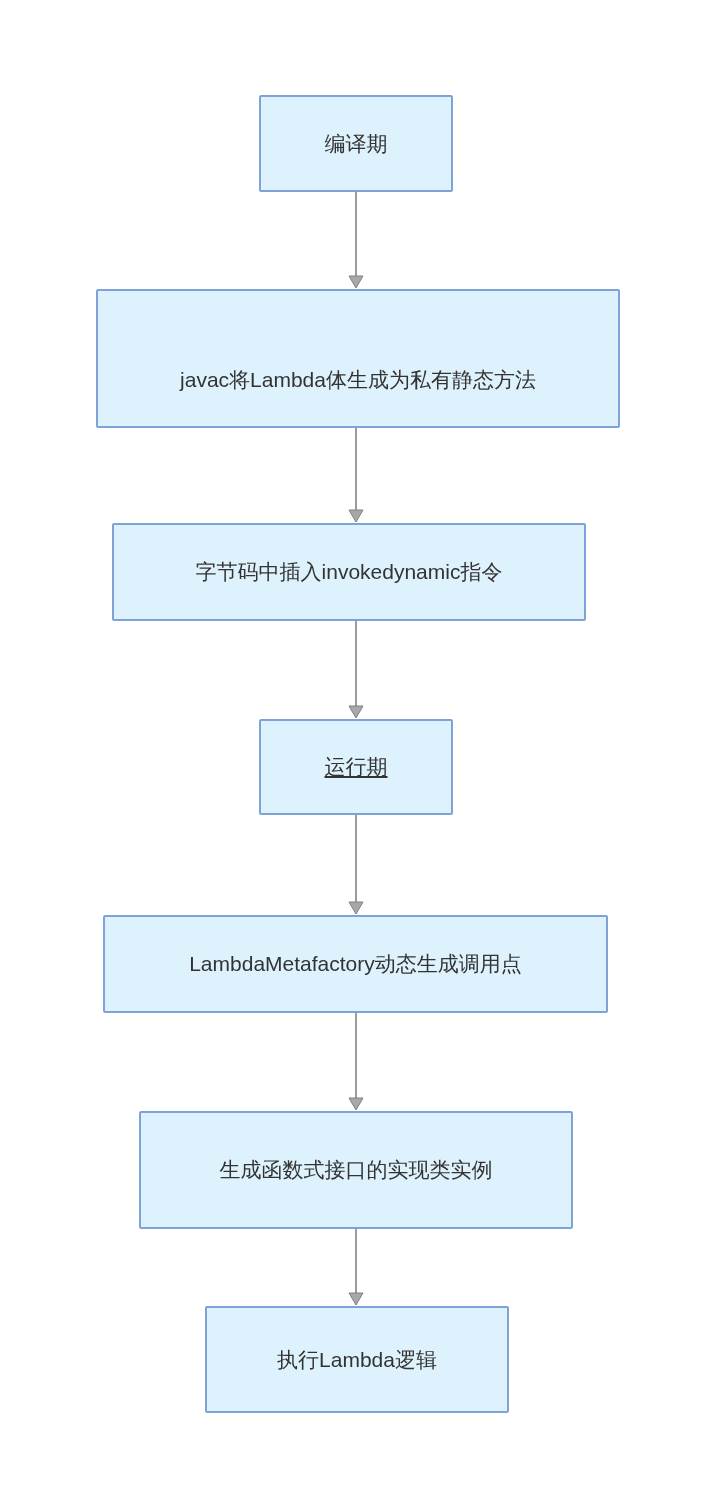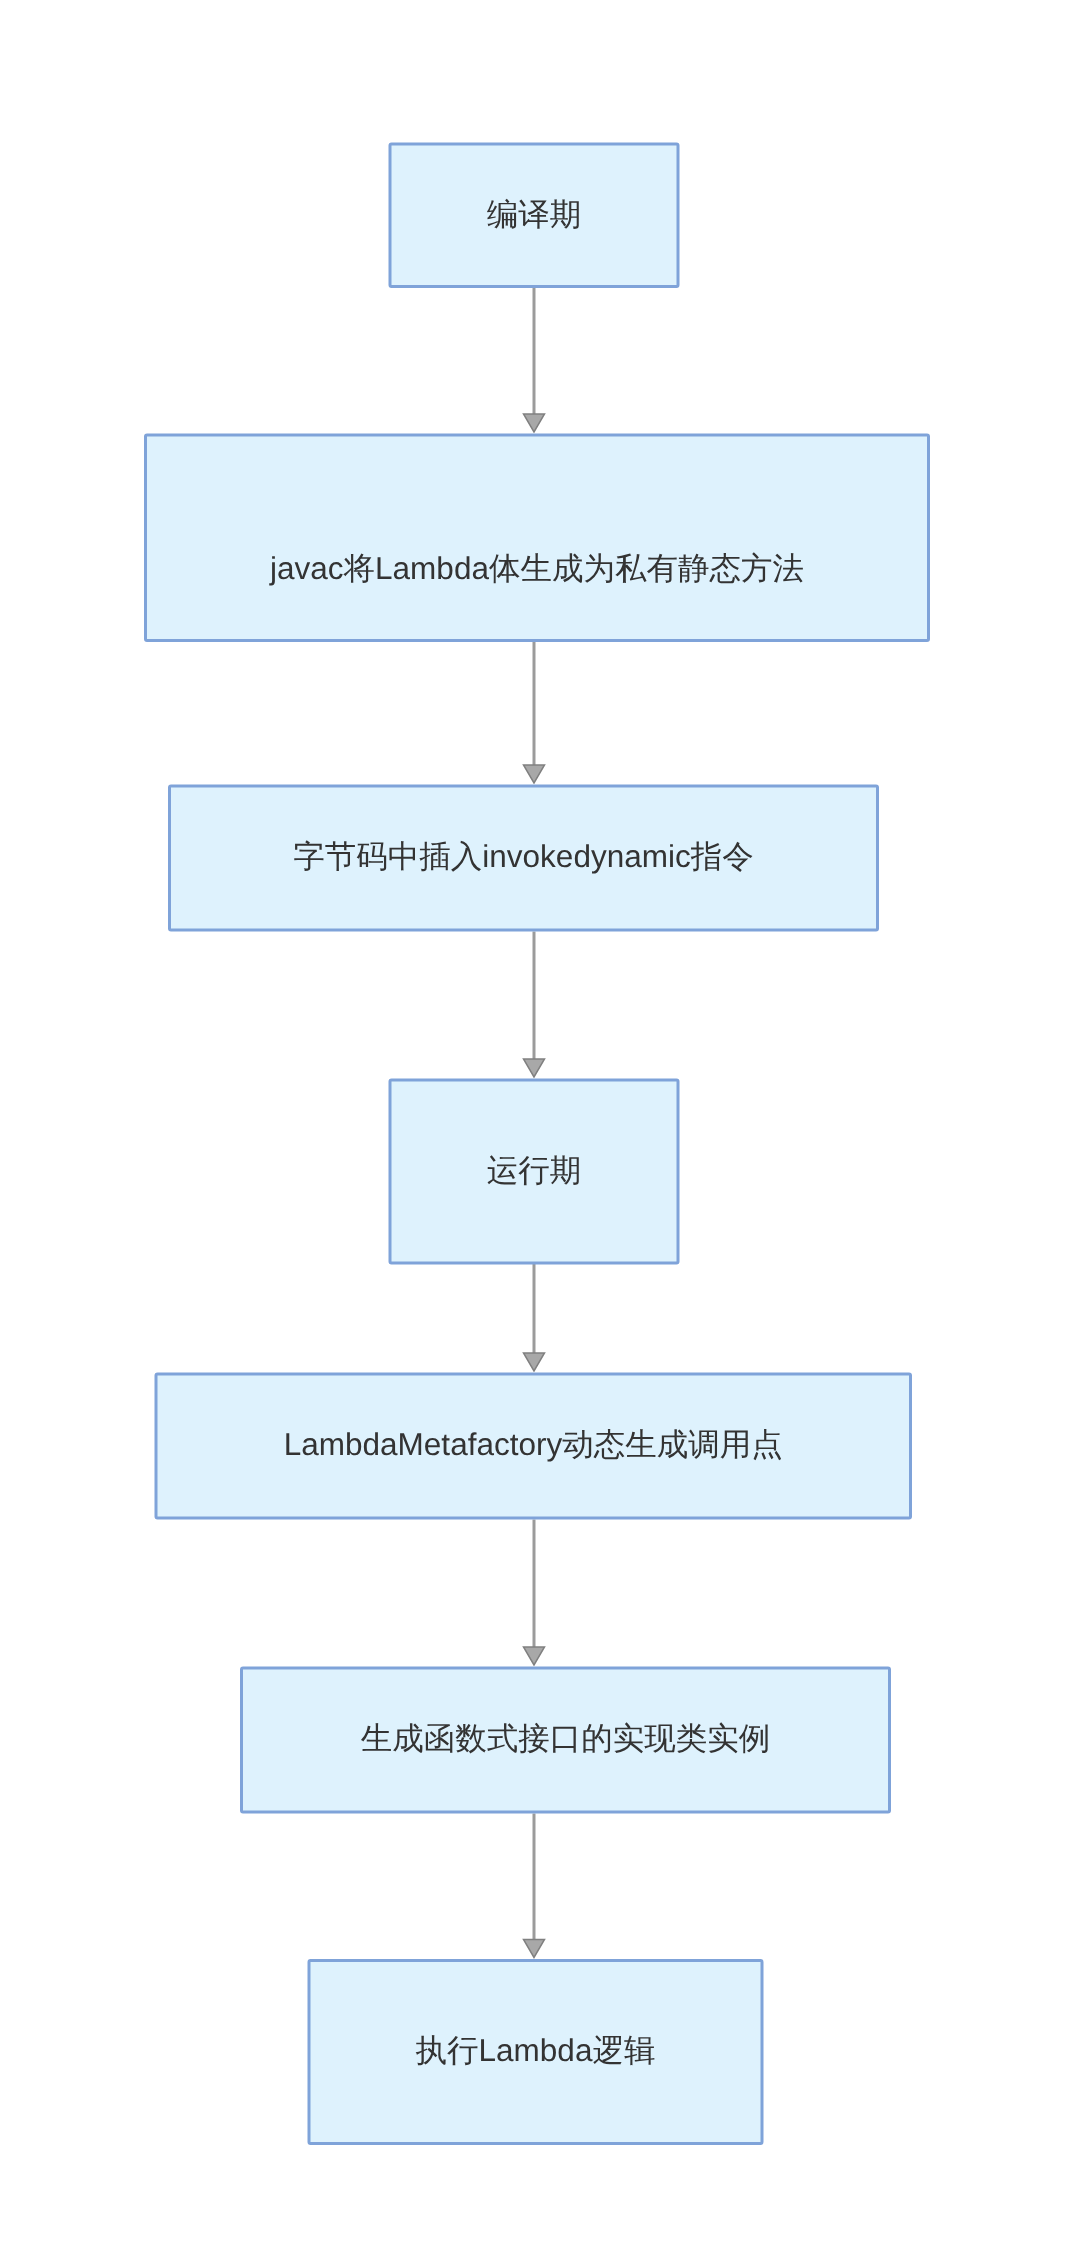--- a/index.html
+++ b/index.html
@@ -34,24 +34,24 @@
     font-size: 21px;
     line-height: 1.8;
     z-index: 2;
   }
   .node .label { display: inline-block; padding: 0 10px; }
   
   .n0 { left: 259px; top: 95px;   width: 194px; height: 97px; }
   .n1 { left: 96px;  top: 289px;  width: 524px; height: 139px; }
   .n1 .label { max-width: 396px; margin-top: 43px; }
   .n2 { left: 112px; top: 523px;  width: 474px; height: 98px; }
-  .n3 { left: 259px; top: 719px;  width: 194px; height: 124px; }
+  .n3 { left: 259px; top: 719px;  width: 194px; height: 96px; text-decoration: underline; }
   .n4 { left: 103px; top: 915px;  width: 505px; height: 98px; }
-  .n5 { left: 139px; top: 1111px; width: 434px; height: 98px; margin-left: 21px; }
-  .n6 { left: 205px; top: 1306px; width: 304px; height: 124px; justify-content: center; }
+  .n5 { left: 139px; top: 1111px; width: 434px; height: 118px; }
+  .n6 { left: 205px; top: 1306px; width: 304px; height: 107px; justify-content: center; }
   
   .arrow { position: absolute; width: 16px; z-index: 1; }
   .arrow .line {
     position: absolute;
     left: 7px; top: 0; bottom: 12px;
     width: 2px;
     background: var(--arrow-line);
   }
   .arrow svg { position: absolute; left: 0; bottom: 0; display: block; }
   .arrow path {

